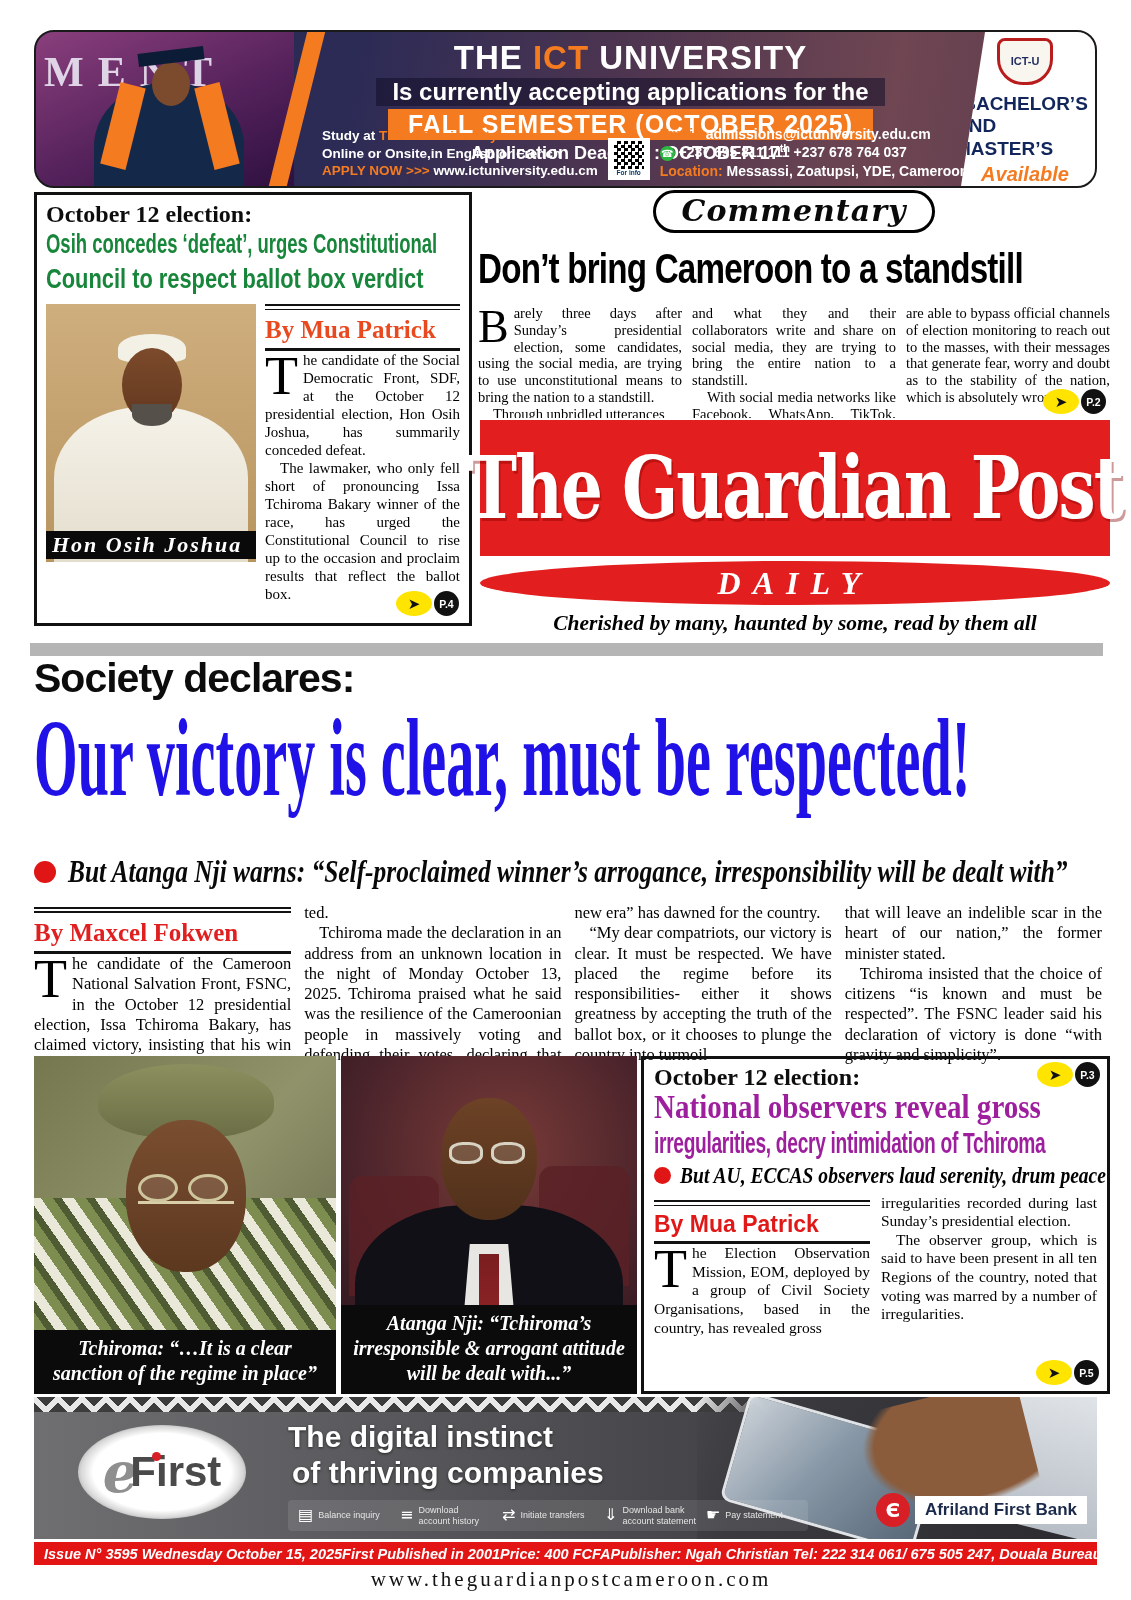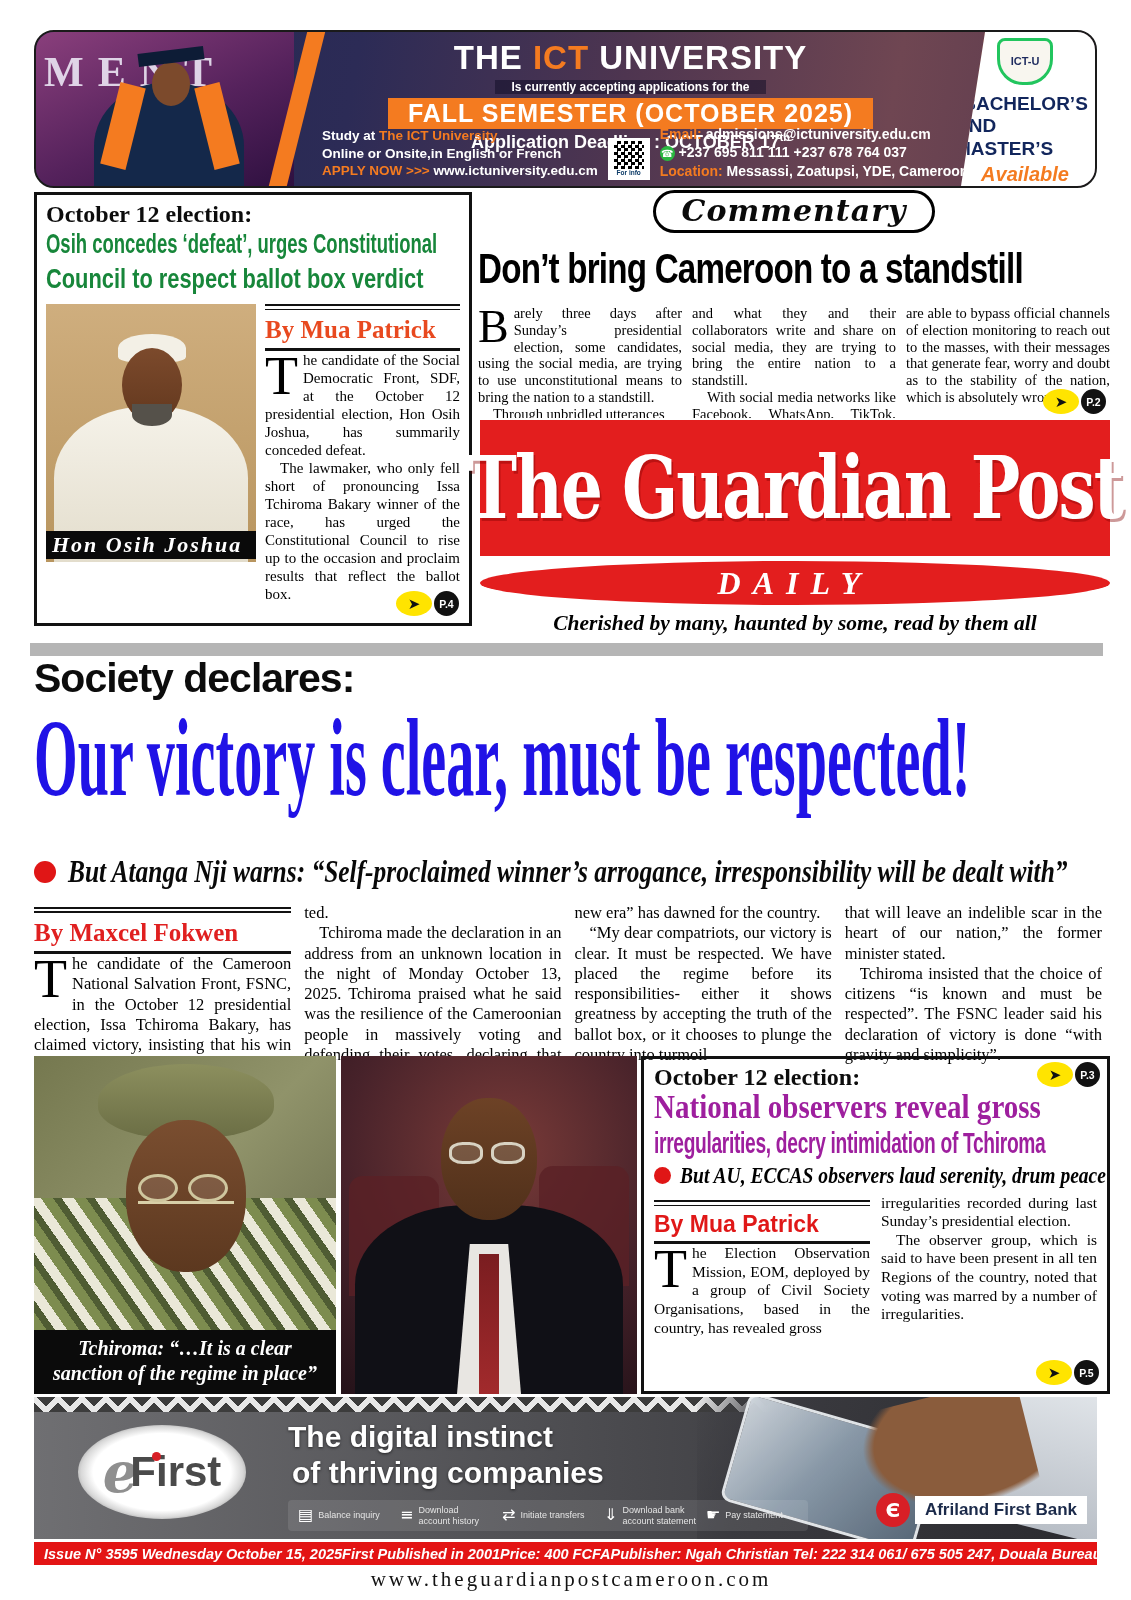--- a/index.html
+++ b/index.html
@@ -24,21 +24,21 @@
   .grad-stole-l { position:absolute; bottom:18px; left:74px; width:26px; height:84px;
     background:#f47b20; transform:rotate(14deg); }
   .grad-stole-r { position:absolute; bottom:18px; left:168px; width:26px; height:84px;
     background:#f47b20; transform:rotate(-14deg); }
   .ad-divider { width:18px; background:#f47b20; transform:skewX(-14deg);
     margin-left:-6px; flex:none; }
   .ad-center { flex:1; position:relative; color:#fff; text-align:center; padding-top:7px;
     font-family:"Liberation Sans",sans-serif; }
   .ad-title { font-size:33px; font-weight:bold; letter-spacing:1px; white-space:nowrap; }
   .ad-title .ict { color:#f47b20; }
-  .ad-line2 { display:inline-block; font-size:12px; font-weight:bold;
+  .ad-line2 { display:inline-block; font-size:24px; font-weight:bold;
     background:rgba(18,14,40,.55); padding:0 16px; margin-top:1px; }
   .ad-line3 { display:inline-block; font-size:25px; font-weight:bold; background:#f47b20;
     padding:1px 20px; margin-top:3px; letter-spacing:1px; white-space:nowrap; }
   .ad-deadline { font-size:18px; font-weight:bold; margin-top:2px; }
   .ad-deadline sup { font-size:11px; }
   .ad-bottomrow { position:absolute; left:16px; right:4px; bottom:6px; display:flex;
     align-items:flex-end; gap:10px; text-align:left; }
   .study-block { font-size:13.5px; font-weight:bold; line-height:1.3; white-space:nowrap; }
   .orange { color:#f47b20; }
   .qr { width:42px; height:42px; background:#fff; flex:none; padding:3px;
@@ -49,21 +49,21 @@
   .contact-block { font-size:14px; font-weight:bold; line-height:1.32; white-space:nowrap; }
   .wa-icon { display:inline-flex; width:15px; height:15px; border-radius:50%;
     background:#2bb741; color:#fff; font-size:10px; align-items:center; justify-content:center;
     font-family:"DejaVu Sans",sans-serif; }
   .ad-right { flex:none; width:140px; position:relative; background:#fff;
     clip-path:polygon(30px 0, 100% 0, 100% 100%, 6px 100%); display:flex;
     flex-direction:column; align-items:center; padding-top:6px;
     font-family:"Liberation Sans",sans-serif; }
   .ad-right-stripe { position:absolute; left:4px; top:-6px; width:12px; height:120%;
     background:#f47b20; transform:skewX(-9deg); }
-  .shield { width:56px; height:64px; border:3px solid #22c55e;
+  .shield { width:56px; height:64px; border:3px solid #b91c1c;
     border-radius:8px 8px 26px 26px; background:#f8f6ef; display:flex; align-items:center;
     justify-content:center; font-size:11px; font-weight:bold; color:#1d2a5e; }
   .badge-l1, .badge-l2 { font-size:19px; font-weight:bold; color:#12265c; line-height:1.2; }
   .badge-l1 { margin-top:8px; }
   .badge-l3 { font-size:20px; font-weight:bold; color:#f47b20; margin-top:2px; font-style:italic; }
 
   
   .kicker { font:bold 24px/1.1 "Liberation Serif",serif; color:#0d0d0d; }
   .rules { height:9px; background:repeating-linear-gradient(#111 0 1.8px, transparent 1.8px 4.5px); }
   .byline { display:block; font:bold 25px/1.2 "Liberation Serif",serif;
@@ -405,20 +405,21 @@
     <div class="nji-seat" style="left:8px; top:120px;"></div>
     <div class="nji-seat" style="right:8px; top:110px;"></div>
     <div class="nji-suit"></div>
     <div class="nji-shirt"></div>
     <div class="nji-tie"></div>
     <div class="nji-face"></div>
     <div class="nji-glasses">
       <span class="nji-lens"></span>
       <span class="nji-lens"></span>
     </div>
+    <div class="caption">Atanga Nji: “Tchiroma’s irresponsible &amp; arrogant attitude will be dealt with...”</div>
   </div>
 
   <div class="obs-box">
     <div class="kicker">October 12 election:</div>
     <span class="obs-hl l1">National observers reveal gross</span>
     <span class="obs-hl l2">irregularities, decry intimidation of Tchiroma</span>
     <div class="obs-sub-row">
       <span class="bullet sm"></span>
       <span class="obs-subhead">But AU, ECCAS observers laud serenity, drum peace</span>
     </div>

